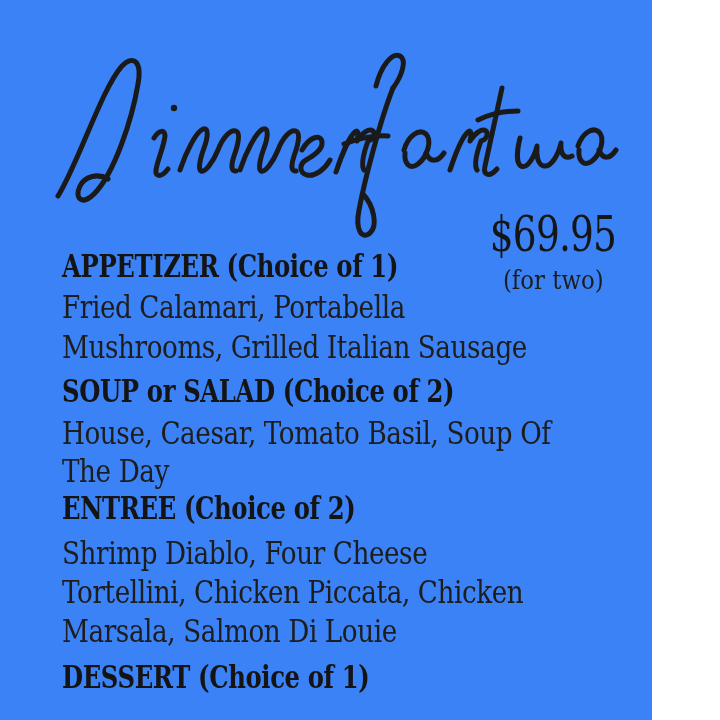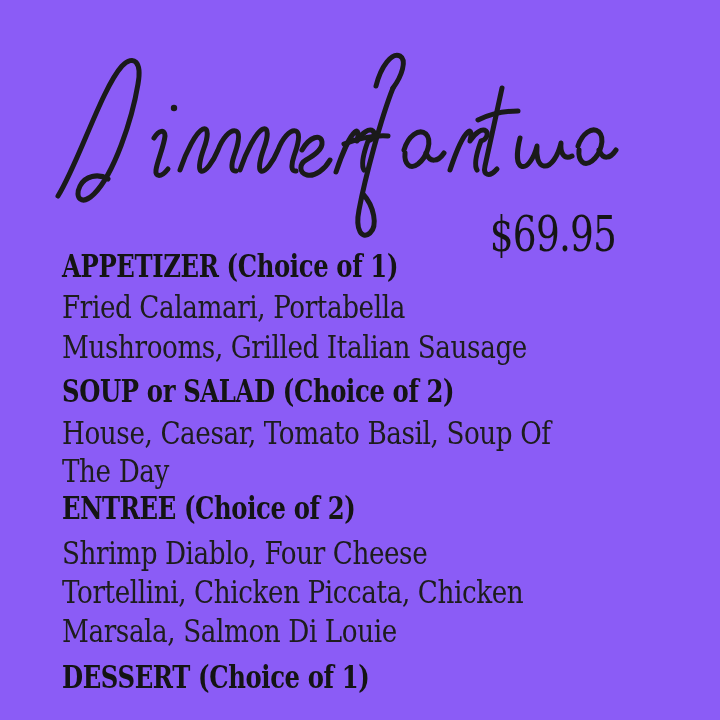--- a/index.html
+++ b/index.html
@@ -1,20 +1,20 @@
 <!DOCTYPE html>
 <html><head>
 <meta charset="utf-8">
 <style>
   html,body { margin:0; padding:0; }
   .page {
     position: relative;
-    width: 720px;
+    width: 652px;
     height: 720px;
-    background: #8b5cf6;
+    background: #3b82f6;
     overflow: hidden;
     font-family: "DejaVu Serif", "Liberation Serif", serif;
     color: #1c1c1c;
   }
   
   .title-svg {
     position: absolute;
     left: 38px;
     top: 46px;
     width: 600px;
@@ -102,20 +102,23 @@
     <path d="M 482 92 C 479 104, 478 117, 483 120 C 489 123, 496 112, 499 100 C 498 110, 500 119, 506 120 C 513 121, 520 110, 523 97 C 522 107, 526 114, 534 110"></path>
 
     <path d="M 540 100 C 544 88, 554 80, 561 86 C 567 92, 563 108, 554 115 C 546 121, 540 115, 541 104"></path>
     <path d="M 561 104 C 565 114, 572 113, 578 104"></path>
   </svg>
 
   <div class="price-block">
     <div>
       <span class="price-amount">$69.95</span>
     </div>
+    <div>
+      <span class="price-note">(for two)</span>
+    </div>
   </div>
 
   <div class="menu-area">
       <div class="heading" style="top: 250px;">APPETIZER (Choice of 1)</div>
       <div class="bodyline" style="top: 291px;">Fried Calamari, Portabella</div>
       <div class="bodyline" style="top: 331px;">Mushrooms, Grilled Italian Sausage</div>
       <div class="heading" style="top: 375px;">SOUP or SALAD (Choice of 2)</div>
       <div class="bodyline" style="top: 417px;">House, Caesar, Tomato Basil, Soup Of</div>
       <div class="bodyline" style="top: 455px;">The Day</div>
       <div class="heading" style="top: 492px;">ENTREE (Choice of 2)</div>

